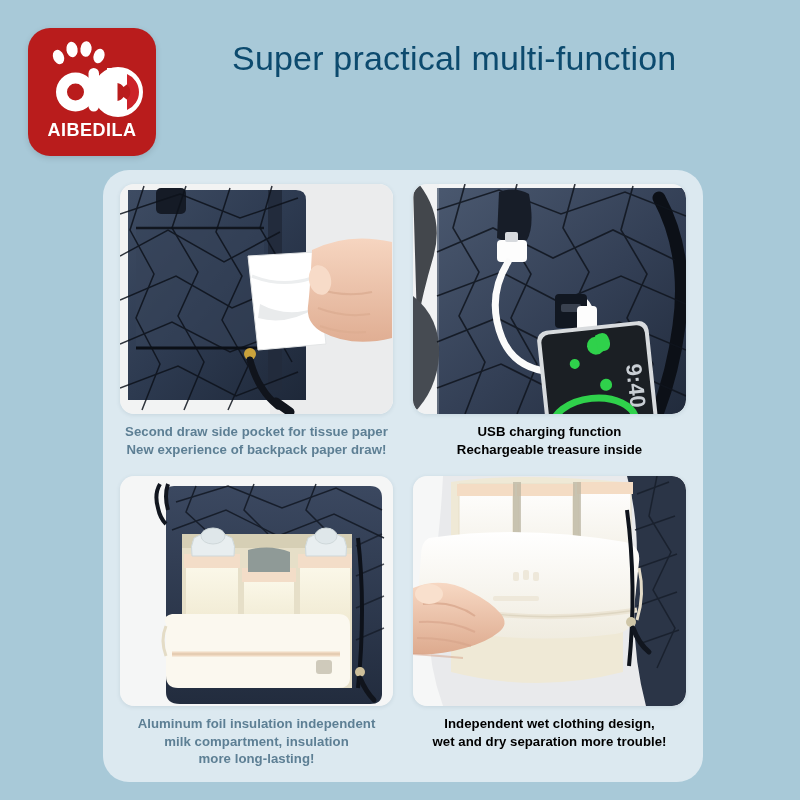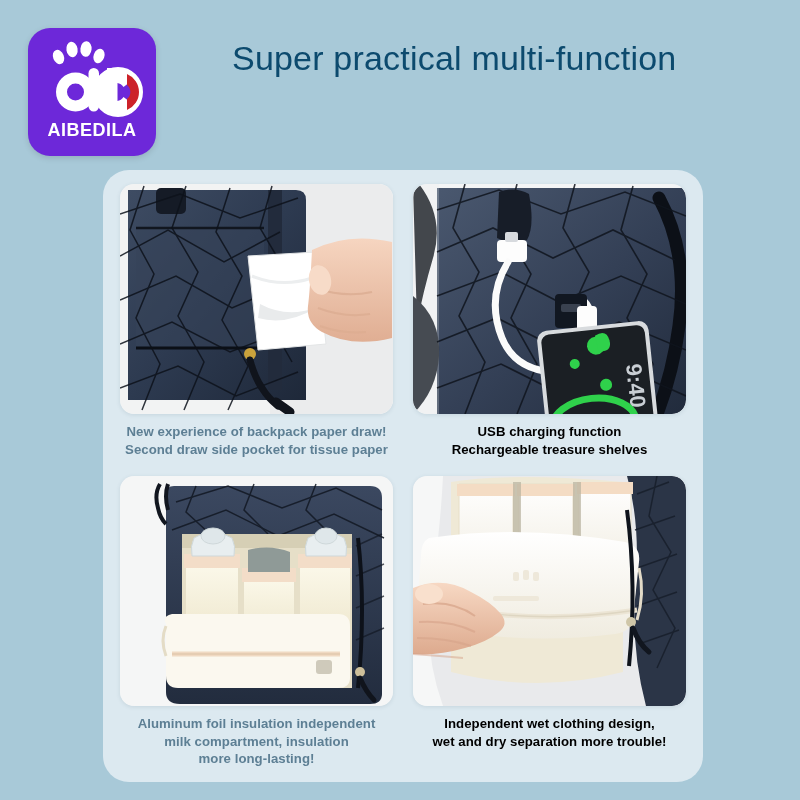--- a/index.html
+++ b/index.html
@@ -17,21 +17,21 @@
   .header {
     position: absolute;
     top: 0; left: 0;
     width: 800px; height: 170px;
   }
 
   .logo {
     position: absolute;
     left: 28px; top: 28px;
     width: 128px; height: 128px;
-    background: #6d28d9;
+    background: #b91c1c;
     border-radius: 22px;
     box-shadow: 0 2px 6px rgba(0,0,0,.13);
     overflow: hidden;
   }
   .logo-glyph {
     position: absolute;
     left: 0; top: 10px;
     width: 128px; height: 82px;
   }
   .logo-word {
@@ -193,22 +193,22 @@
             <path d="M192 66 q36 -18 80 -8 l0 96 q-40 10 -70 -6 q-16 -9 -14 -26 q2 -16 4 -56 Z" fill="url(#skinA)"></path>
             <path d="M196 104 q28 10 56 4" stroke="#d9a98e" stroke-width="2" fill="none" opacity=".7"></path>
             <path d="M198 124 q26 10 52 6" stroke="#d9a98e" stroke-width="2" fill="none" opacity=".6"></path>
             <path d="M200 142 q22 8 46 6" stroke="#d9a98e" stroke-width="2" fill="none" opacity=".5"></path>
             <ellipse cx="200" cy="96" rx="11" ry="15" fill="#f7dbc8" transform="rotate(-12 200 96)"></ellipse>
           </g>
         </g>
       </svg>
     </div>
     <div class="caption">
+      <div>Second draw side pocket for tissue paper</div>
       <div>New experience of backpack paper draw!</div>
-      <div>Second draw side pocket for tissue paper</div>
     </div>
   </div>
 
   <div class="cell c1">
     <div class="photo">
       <svg class="ph-svg" viewBox="0 0 273 230" preserveAspectRatio="xMidYMid slice">
         <defs>
           <linearGradient id="bagB" x1="0" y1="0" x2="1" y2="1">
             <stop offset="0" stop-color="#4a586f"></stop>
               <stop offset=".55" stop-color="#333f55"></stop>
@@ -264,21 +264,21 @@
             <circle cx="192" cy="200" r="6" fill="#2fd14b"></circle>
             <ellipse cx="176" cy="238" rx="42" ry="26" fill="none" stroke="#2fd14b" stroke-width="7"></ellipse>
 
             <text x="214" y="182" fill="#c9ced4" font-family="Liberation Sans, sans-serif" font-size="22" font-weight="700" transform="rotate(90 214 182)">9:40</text>
           </g>
         </g>
       </svg>
     </div>
     <div class="caption">
       <div>USB charging function</div>
-      <div>Rechargeable treasure shelves</div>
+      <div>Rechargeable treasure inside</div>
     </div>
   </div>
 
   <div class="cell c3">
     <div class="photo">
       <svg class="ph-svg" viewBox="0 0 273 230" preserveAspectRatio="xMidYMid slice">
         <defs>
           <linearGradient id="pouchD" x1="0" y1="0" x2="0" y2="1">
             <stop offset="0" stop-color="#ffffff"></stop>
               <stop offset="1" stop-color="#f0ece0"></stop>

